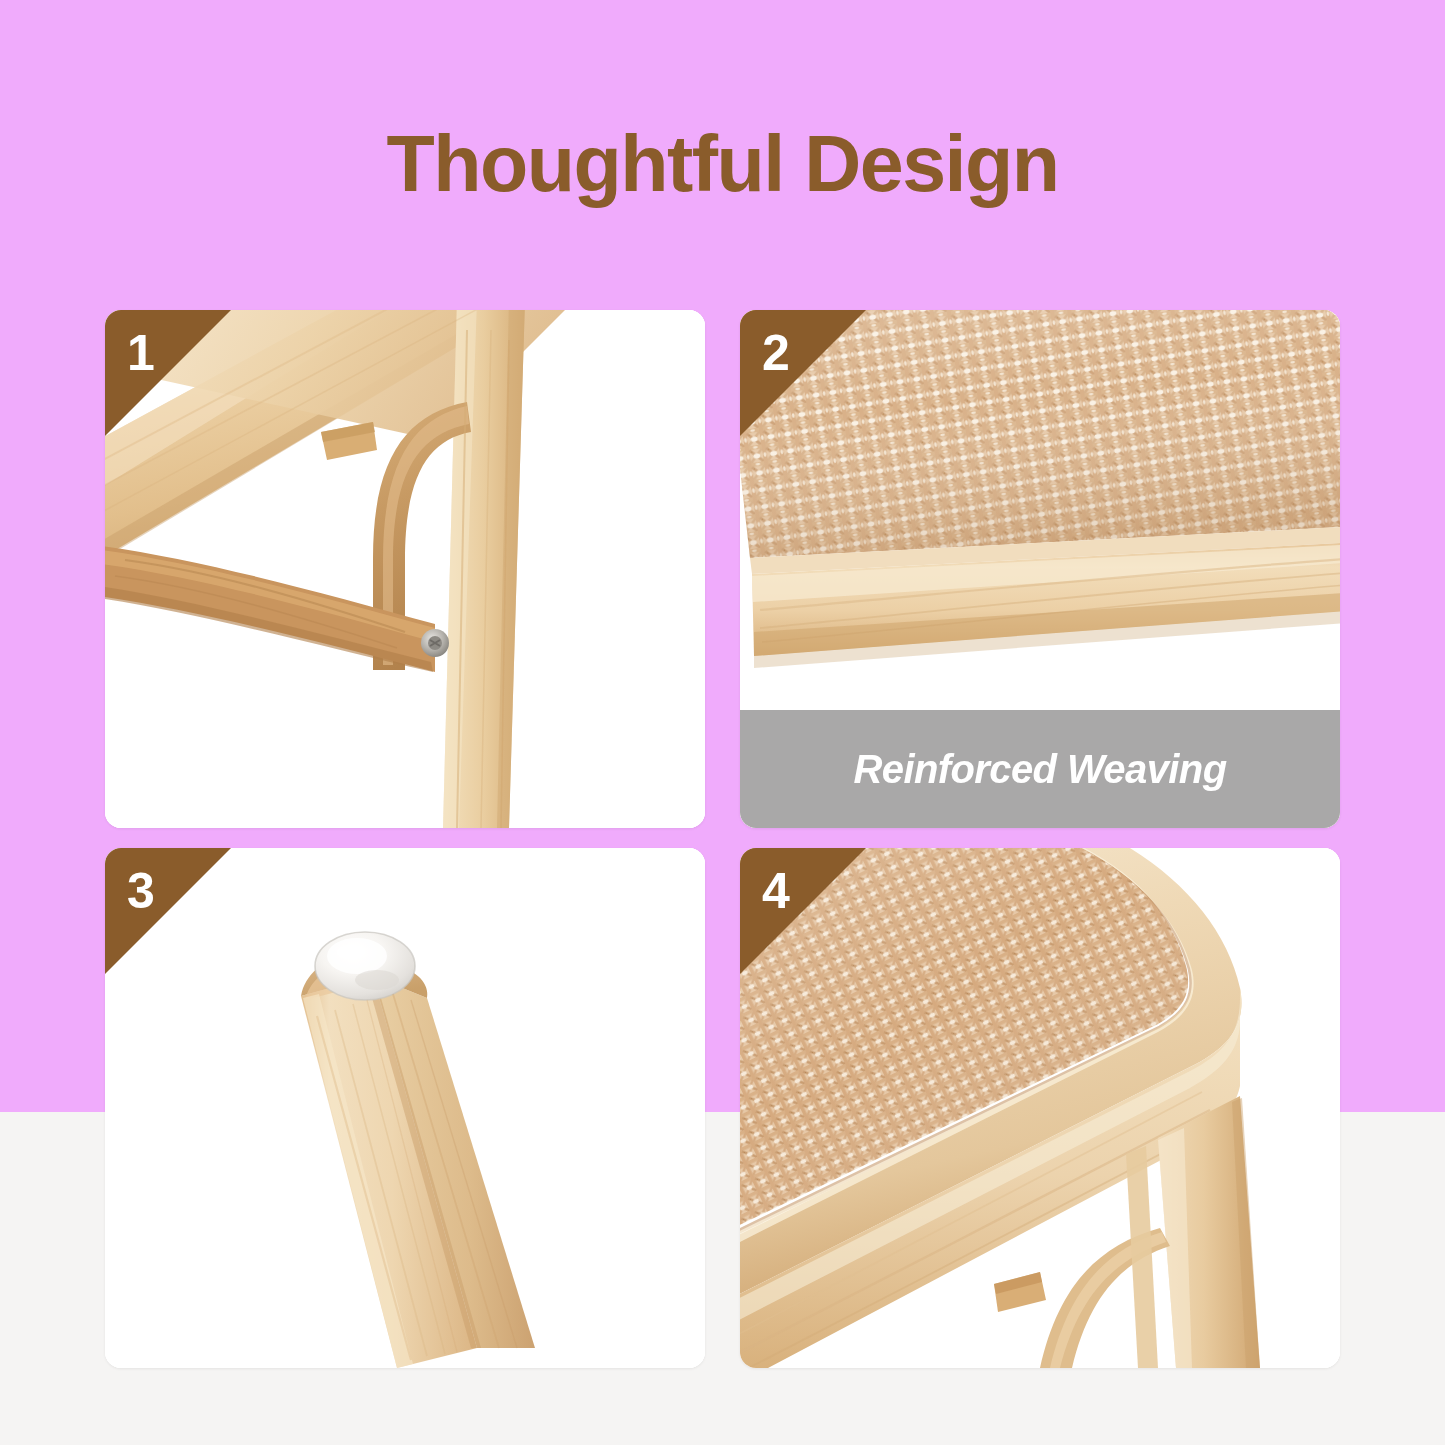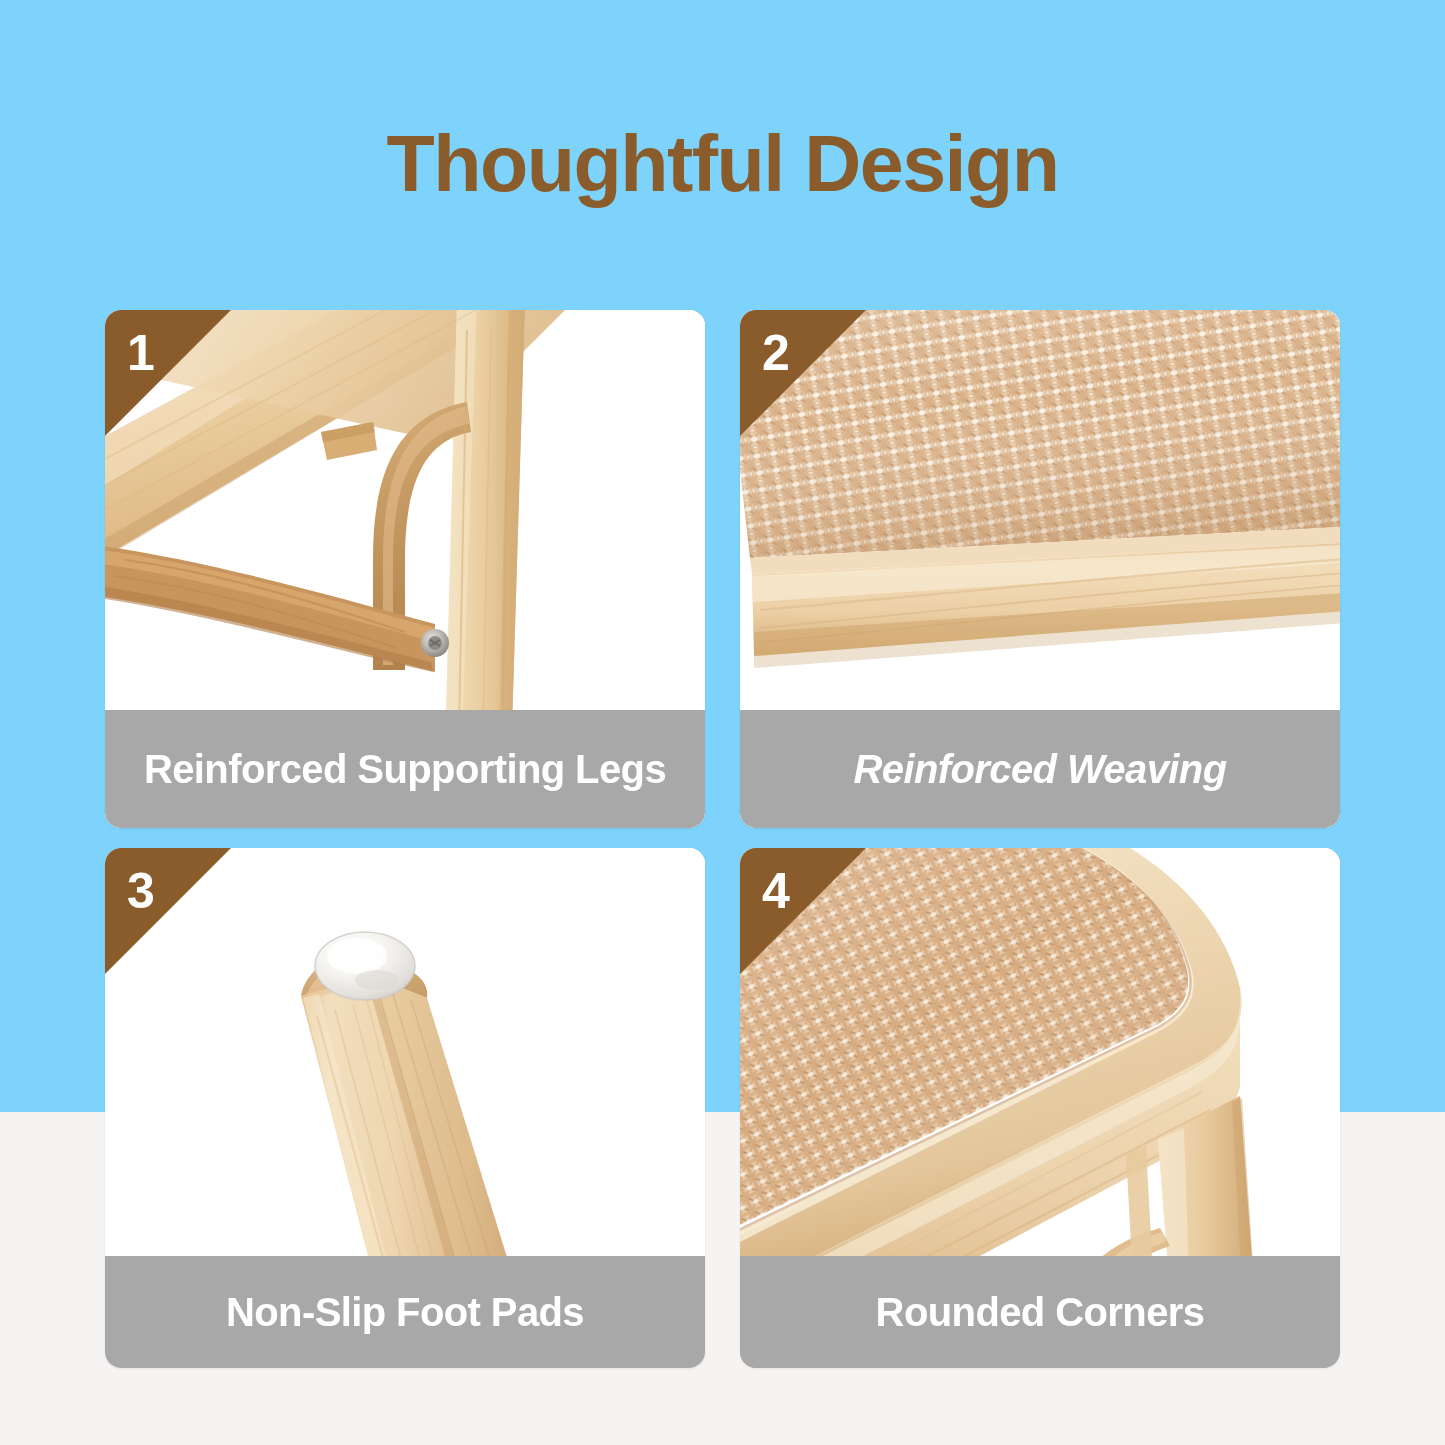--- a/index.html
+++ b/index.html
@@ -7,21 +7,21 @@
   html, body {
     width:1445px; height:1445px;
     background:#f5f4f3;
     font-family:"Liberation Sans", sans-serif;
     overflow:hidden;
   }
 
   #page {
     position:relative;
     width:1445px; height:1112px;
-    background:#7dd3fc;
+    background:#f0abfc;
   }
 
   
   #page-title {
     position:absolute;
     left:0; top:123px;
     width:1445px;
     text-align:center;
     font-size:79px;
     font-weight:bold;
@@ -188,23 +188,20 @@
 
           <path d="M -40 170 L 290 -5" stroke="#e0bd8c" stroke-width="2" fill="none" opacity="0.45"></path>
           <path d="M -40 196 L 340 -5" stroke="#dcb785" stroke-width="1.6" fill="none" opacity="0.4"></path>
           <path d="M -40 222 L 380 -5" stroke="#d7ae79" stroke-width="1.4" fill="none" opacity="0.3"></path>
         </svg>
       </div>
       <div class="badge">
         <div class="tri"></div>
         <div class="num">1</div>
       </div>
-      <div class="caption">
-        <span class="caption-text">Reinforced Supporting Legs</span>
-      </div>
     </div>
 
     <div class="card card-2">
       <div class="card-photo">
         <svg viewBox="0 0 600 518" preserveAspectRatio="xMidYMid slice">
           <defs>
             <pattern id="cane" width="17" height="17" patternUnits="userSpaceOnUse" patternTransform="rotate(-9) scale(1.0)">
               <rect width="17" height="17" fill="#e8cbab"></rect>
 
               <rect x="0" y="0" width="17" height="4.2" fill="#dcb78f"></rect>
@@ -316,23 +313,20 @@
           <path d="M 248 156 L 340 506" stroke="#d9b27f" stroke-width="1.5" fill="none" opacity="0.33"></path>
           <path d="M 262 152 L 352 504" stroke="#d3a973" stroke-width="1.3" fill="none" opacity="0.28"></path>
 
           <path d="M 288 146 L 394 500" stroke="#cfa470" stroke-width="1.8" fill="none" opacity="0.4"></path>
           <path d="M 306 152 L 412 500" stroke="#c99c66" stroke-width="1.4" fill="none" opacity="0.33"></path>
         </svg>
       </div>
       <div class="badge">
         <div class="tri"></div>
         <div class="num">3</div>
-      </div>
-      <div class="caption">
-        <span class="caption-text">Non-Slip Foot Pads</span>
       </div>
     </div>
 
     <div class="card card-4">
       <div class="card-photo">
         <svg viewBox="0 0 600 520" preserveAspectRatio="xMidYMid slice">
           <defs>
             <pattern id="cane4" width="15" height="15" patternUnits="userSpaceOnUse" patternTransform="rotate(-26)">
               <rect width="15" height="15" fill="#e6c7a5"></rect>
               <rect x="0" y="0" width="15" height="3.6" fill="#d9b086"></rect>
@@ -407,19 +401,16 @@
           <path d="M 254 436 L 300 424 L 306 452 L 258 464 Z" fill="#d9ae76"></path>
           <path d="M 254 436 L 300 424 L 302 434 L 256 446 Z" fill="#c4935a" opacity="0.7"></path>
 
           <path d="M 386 306 L 406 298 L 418 520 L 398 520 Z" fill="#e7cb9f" opacity="0.9"></path>
         </svg>
       </div>
       <div class="badge">
         <div class="tri"></div>
         <div class="num">4</div>
       </div>
-      <div class="caption">
-        <span class="caption-text">Rounded Corners</span>
-      </div>
     </div>
 
   </div>
 </div>
 
 </body></html>

